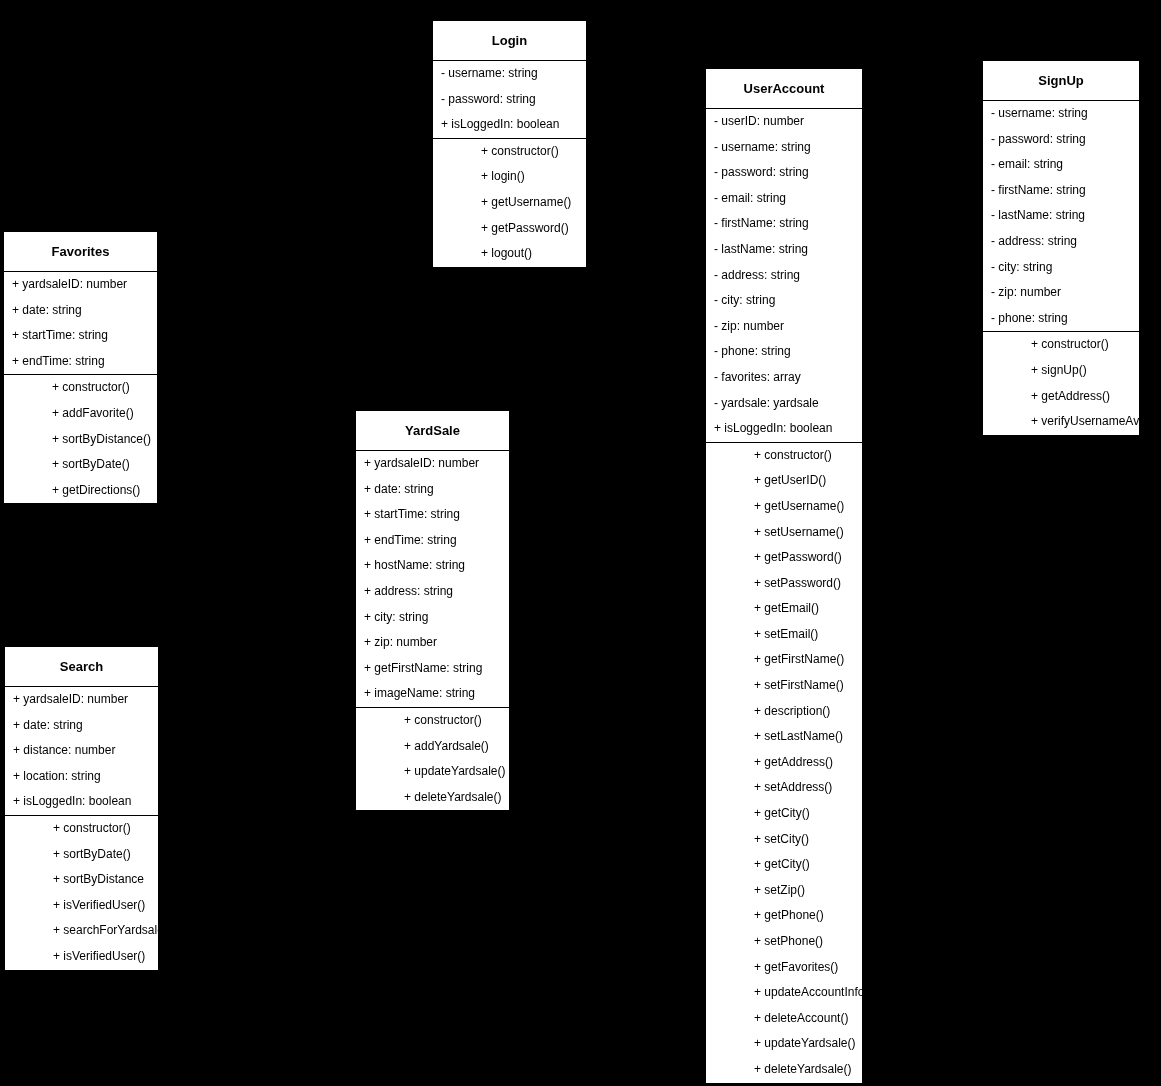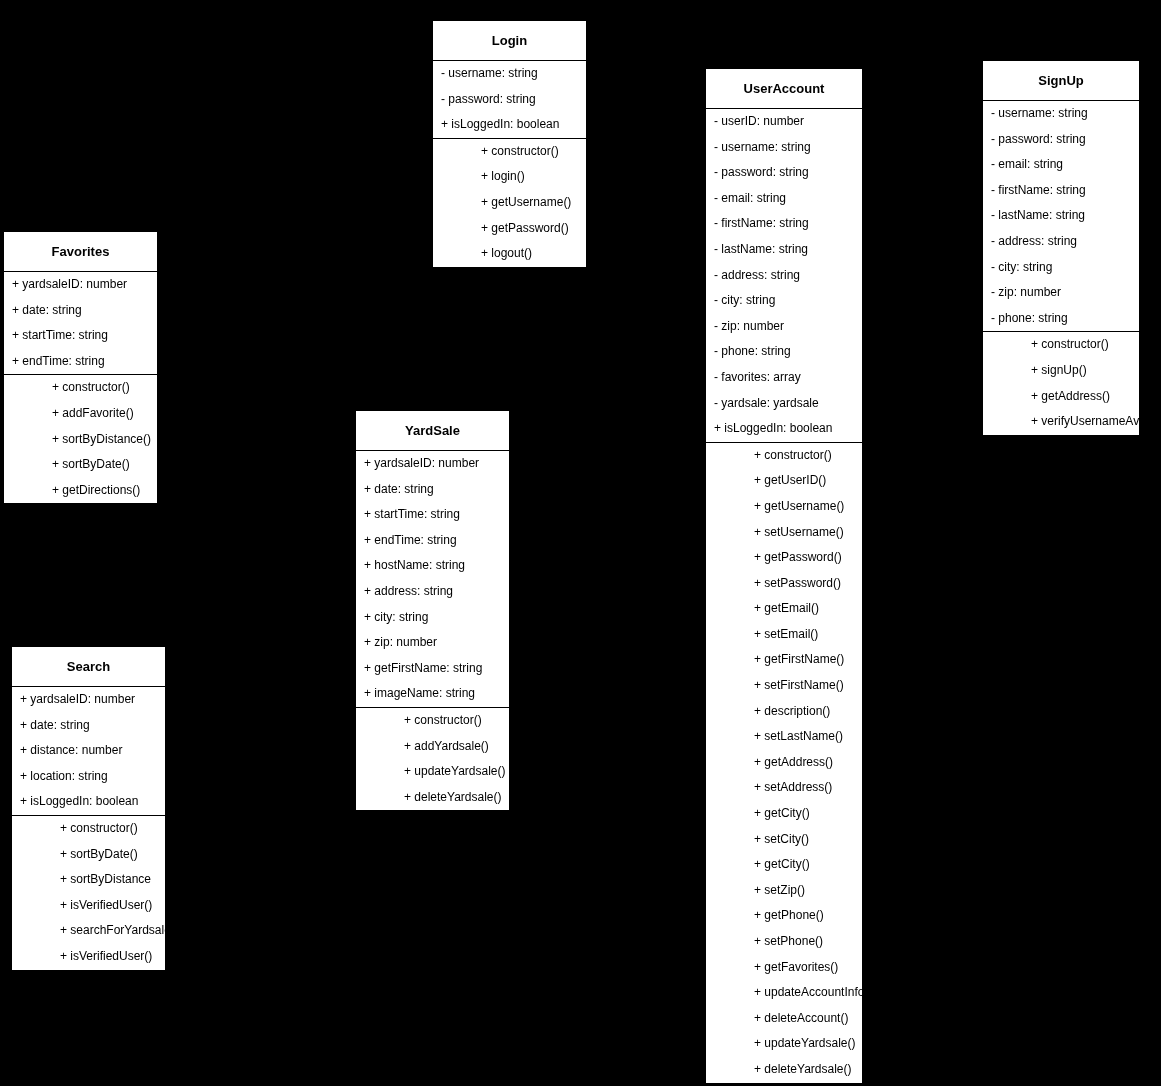--- a/index.html
+++ b/index.html
@@ -46,21 +46,21 @@
         <div class="row">+ endTime: string</div>
       </div>
       <div class="section">
         <div class="row">+ constructor()</div>
         <div class="row">+ addFavorite()</div>
         <div class="row">+ sortByDistance()</div>
         <div class="row">+ sortByDate()</div>
         <div class="row">+ getDirections()</div>
       </div>
     </div>
-    <div class="class-box" style="left: 11px; top: 646px; width: 155px;">
+    <div class="class-box" style="left: 4px; top: 646px; width: 155px;">
       <div class="class-header">Search</div>
       <div class="section">
         <div class="row">+ yardsaleID: number</div>
         <div class="row">+ date: string</div>
         <div class="row">+ distance: number</div>
         <div class="row">+ location: string</div>
         <div class="row">+ isLoggedIn: boolean</div>
       </div>
       <div class="section">
         <div class="row">+ constructor()</div>

